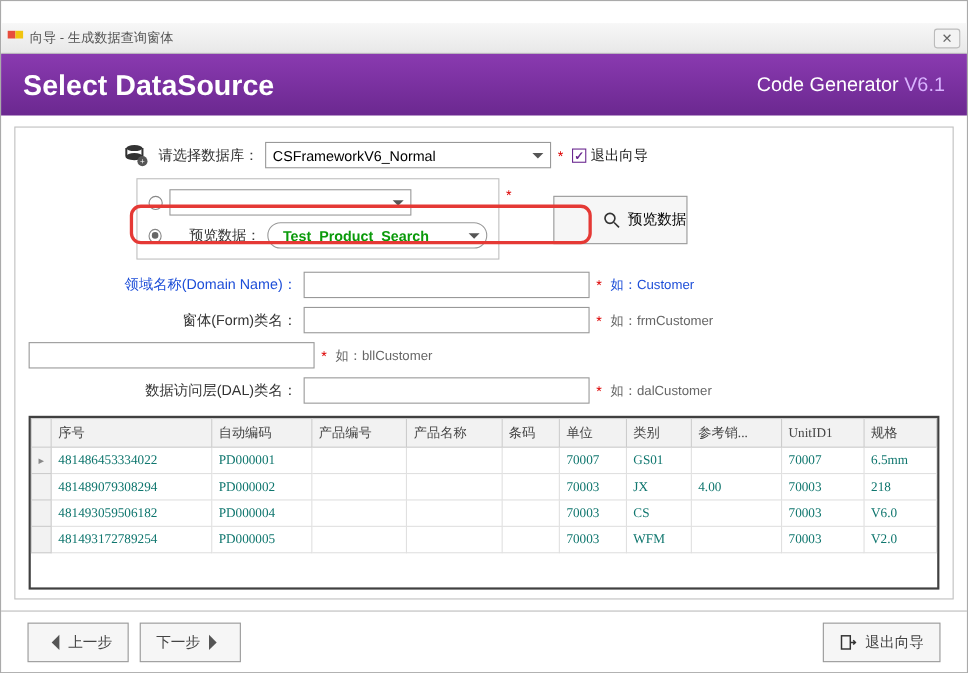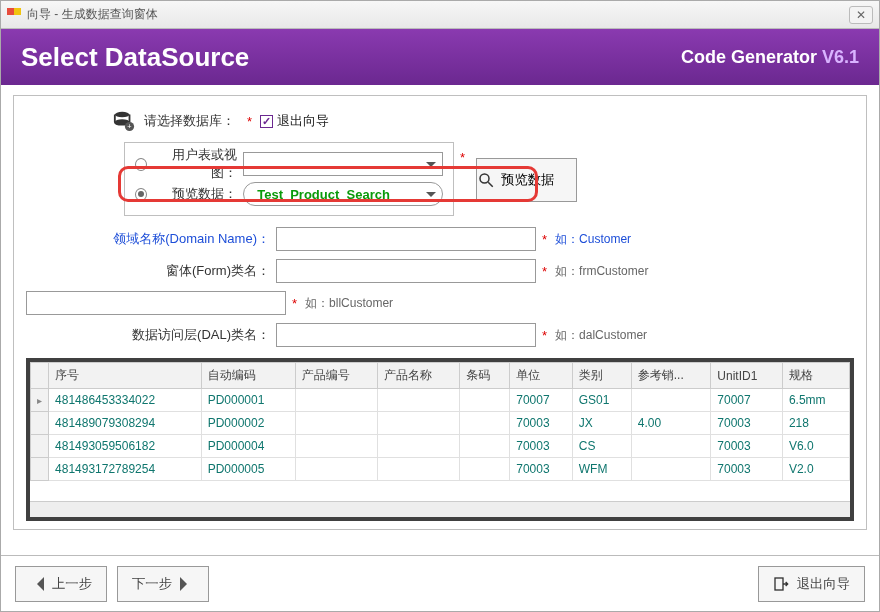--- a/index.html
+++ b/index.html
@@ -1,54 +1,54 @@
 <!DOCTYPE html>
 <html><head>
 <meta charset="utf-8">
 <style>
 * { box-sizing: border-box; margin: 0; padding: 0; }
 body { font-family: "Microsoft YaHei", Arial, sans-serif; font-size: 13px; background: #f0f0f0; width: 880px; height: 612px; overflow: hidden; }
 .window { width: 880px; height: 612px; background: #fff; border: 1px solid #aaa; display: flex; flex-direction: column; }
-.titlebar { height: 28px; background: linear-gradient(#f7f7f7,#e8e8e8); border-bottom: 1px solid #bbb; display: flex; align-items: center; padding: 0 6px; }
+.titlebar { height: 28px; background: linear-gradient(#f7f7f7,#e8e8e8); border-bottom: 1px solid #bbb; display: flex; align-items: center; padding: 0 6px; margin-top: 20px; }
 .titlebar-icon { width: 14px; height: 14px; margin-right: 6px; display: inline-flex; }
 .titlebar-icon span { width:7px; height:7px; display:inline-block; }
 .titlebar-text { flex: 1; color: #555; font-size: 12px; }
 .titlebar-close { width: 24px; height: 18px; border: 1px solid #bbb; border-radius: 3px; background: #f3f3f3; display: flex; align-items: center; justify-content: center; color: #666; font-size: 12px; cursor: pointer; }
 .header { height: 56px; background: linear-gradient(#8a3ab0,#6b2890); color: #fff; display: flex; align-items: center; padding: 0 20px; }
 .header-title { font-size: 26px; font-weight: bold; flex: 1; }
-.header-right { font-size: 18px; font-weight: 700; }
+.header-right { font-size: 18px; font-weight: 400; }
 .header-right .ver { color: #d9b3ff; }
 .content { flex: 1; padding: 10px 12px 0 12px; overflow: hidden; display:flex; flex-direction:column;}
 .panel { border: 1px solid #bfbfbf; padding: 10px 12px 8px 12px; margin-bottom: 10px; height:435px; display:flex; flex-direction:column; }
 .row { display: flex; align-items: center; min-height: 30px; margin-bottom: 2px; }
 .db-icon { width:28px; height:24px; margin-right:6px; display:flex; align-items:center; justify-content:center; }
 .label-right { text-align: right; padding-right: 6px; color: #333; }
 .label-green .label-right, .label-green .hint { color: #1d4ed8; }
 .sel { height: 24px; border: 1px solid #999; background: #fff; padding: 0 22px 0 6px; position: relative; display: flex; align-items: center; font-size: 13px; }
 .sel::after { content: ""; position: absolute; right: 6px; top: 9px; border: 5px solid transparent; border-top-color: #555; }
 .input { height: 24px; border: 1px solid #999; background: #fff; padding: 0 6px; width: 260px; }
 .req { color: #d00; margin: 0 8px 0 6px; }
 .check-label {color:#222;}
 .check { width: 13px; height: 13px; border: 1px solid #6b2890; display:inline-flex; align-items:center; justify-content:center; margin-right:4px; color:#6b2890; font-size:11px; font-weight:bold;}
 .radio-box-group { border: 1px solid #bfbfbf; padding:6px 10px; width:330px; margin-left:98px;}
 .radio-row { display:flex; align-items:center; height:30px; }
 .radio { width:13px; height:13px; border:1px solid #888; border-radius:50%; margin-right:6px; display:inline-flex; align-items:center; justify-content:center; }
 .radio.on::after{content:""; width:6px;height:6px;background:#666;border-radius:50%;}
 .sel-green { color:#0a9a0a; font-weight:bold;border-radius:12px; }
 .highlight-border{ position:absolute; border:3px solid #e53935; border-radius:10px; pointer-events:none; }
-.preview-btn{ height:44px; width:101px; border:1px solid #999; background:#f6f6f6; display:flex; align-items:center; justify-content:flex-start; gap:6px; cursor:pointer; margin-left:3px;}
+.preview-btn{ height:44px; width:122px; border:1px solid #999; background:#f6f6f6; display:flex; align-items:center; justify-content:flex-end; gap:6px; cursor:pointer; margin-left:30px;}
 .hint{ color:#666; font-size:12px; }
-.grid-wrap{ flex:1; border:4px solid #404040; overflow:hidden; display:flex; flex-direction:column; margin-top:6px;}
+.grid-wrap{ flex:1; border:2px solid #404040; overflow:hidden; display:flex; margin-top:6px;font-family:Liberation Serif, serif;}
 .grid-scroll{flex:1; overflow:auto;}
 table{ border-collapse:collapse; width:100%; font-size:12px;}
 th{ background:#f2f2f2; border:1px solid #ccc; padding:4px 6px; text-align:left; color:#444; font-weight:normal; white-space:nowrap;}
 td{ border:1px solid #e0e0e0; padding:4px 6px; color:#0f766e; white-space:nowrap;}
 .rowhead{ width:14px; background:#f2f2f2; border:1px solid #ccc; text-align:center; color:#888; font-size:10px;}
 .hscroll{ height:16px; background:#eee; border-top:1px solid #ccc;}
-.footer{ height:56px; border-top:1px solid #bbb; display:flex; align-items:center; padding:0 14px; gap:10px;}
+.footer{ height:56px; border-top:1px solid #bbb; display:flex; align-items:center; padding:0 24px; gap:10px;}
 .nav-btn{ height:36px; padding:0 14px; border:1px solid #999; background:#f6f6f6; display:flex; align-items:center; gap:8px; cursor:pointer; color:#444;}
 .spacer{flex:1;}
 .tri{display:inline-block;width:0;height:0;}
 .tri.left{border:7px solid transparent;border-right-color:#555;}
 .tri.right{border:7px solid transparent;border-left-color:#555;}
 .form-area{position:relative;}
 </style>
 </head>
 <body>
 
@@ -78,32 +78,34 @@
         <span class="db-icon">
           <svg width="22" height="22" viewBox="0 0 24 24">
               <ellipse cx="10" cy="5" rx="8" ry="3" fill="#333"></ellipse>
               <path d="M2 5v8c0 1.7 3.6 3 8 3s8-1.3 8-3V5" fill="none" stroke="#333" stroke-width="2"></path>
               <ellipse cx="10" cy="13" rx="8" ry="3" fill="#333"></ellipse>
               <circle cx="18" cy="18" r="5" fill="#555"></circle>
               <text x="18" y="21" text-anchor="middle" fill="#fff" font-size="8">+</text>
             </svg>
         </span>
         <span class="label-right" style="width:auto">请选择数据库：</span>
+        <div class="sel" style="width:260px">
+            <span>CSFrameworkV6_Normal</span>
+          </div>
         <span class="req">*</span>
         <label style="display:flex;align-items:center">
           <span class="check">✓</span>
           <span class="check-label">退出向导</span>
         </label>
       </div>
 
       <div style="display:flex;align-items:flex-start;margin-top:4px;">
         <div class="radio-box-group">
           <div class="radio-row">
             <span class="radio"></span>
-            <span class="label-right" style="width:100px">用户表或视图：</span>
             <div class="sel" style="width:220px">
                 <span></span>
               </div>
           </div>
           <div class="radio-row">
             <span class="radio on"></span>
             <span class="label-right" style="width:100px">预览数据：</span>
             <div class="sel sel-green" style="width:220px">
                 <span>_Test_Product_Search</span>
               </div>

